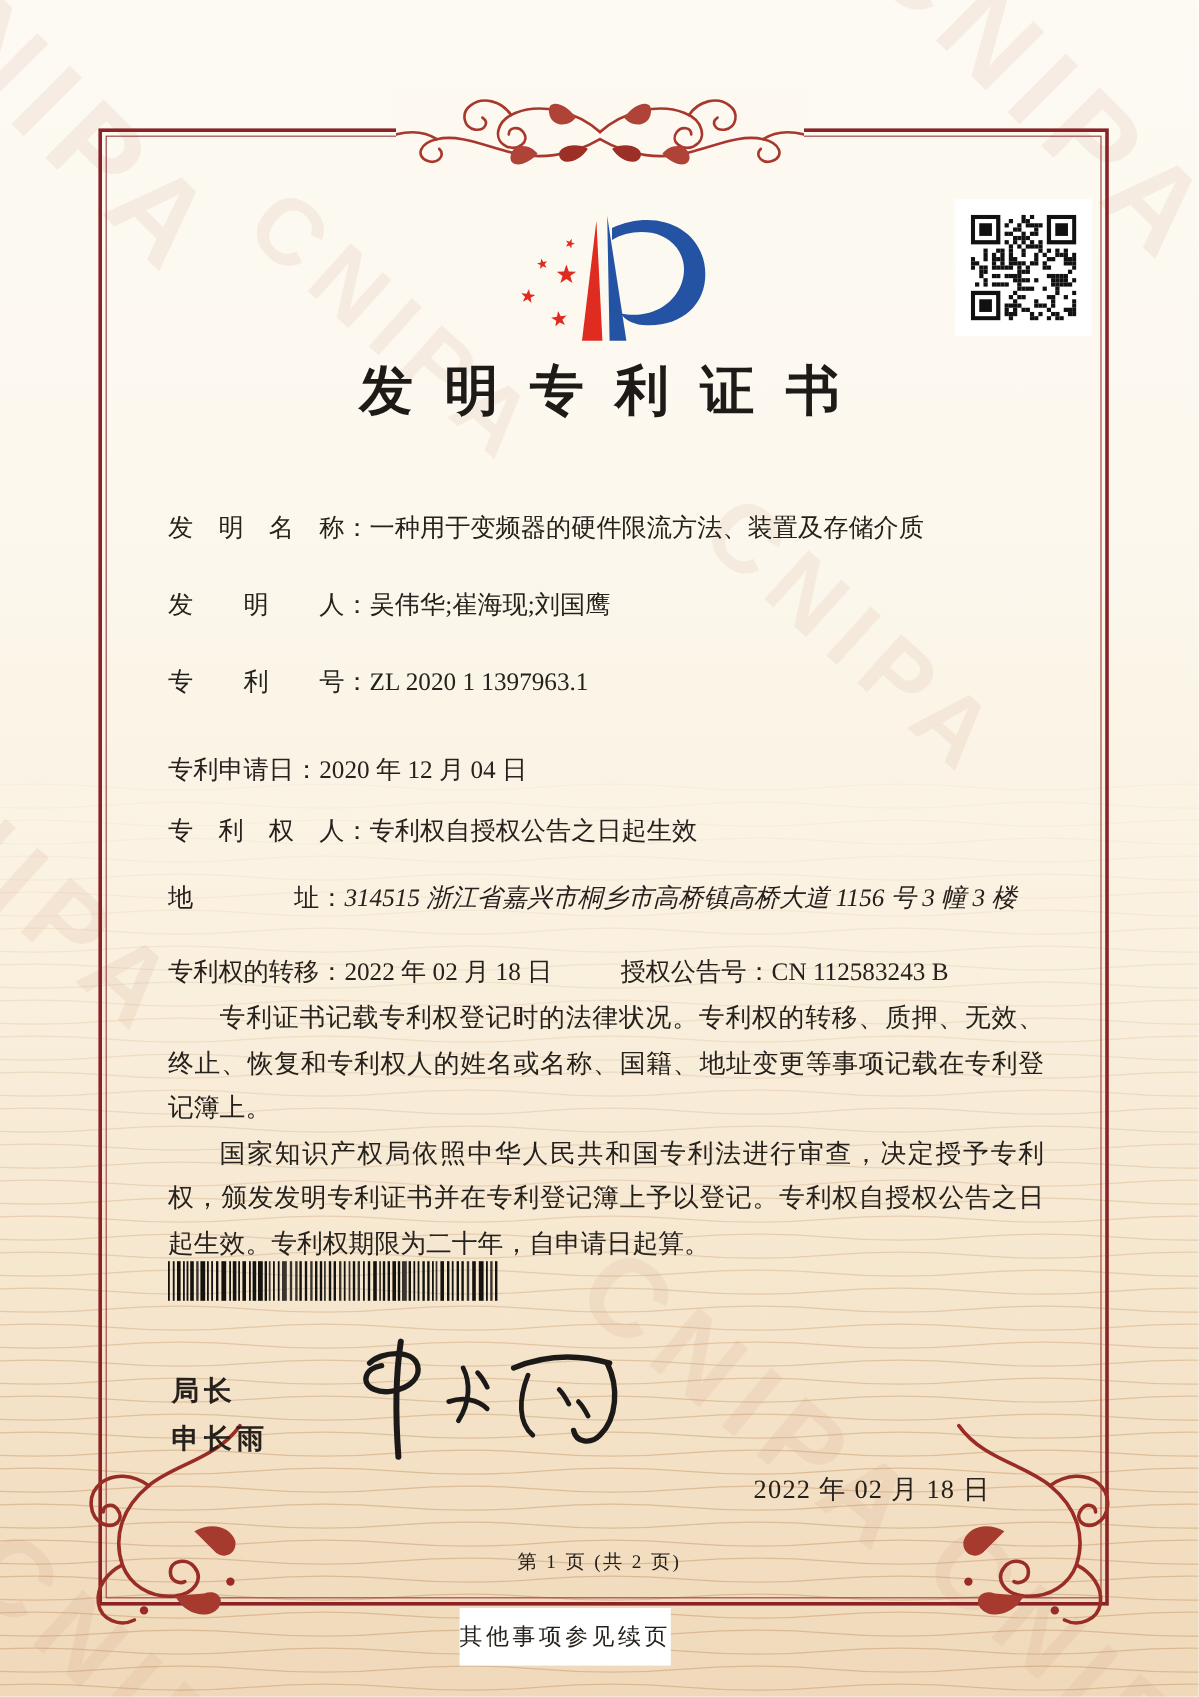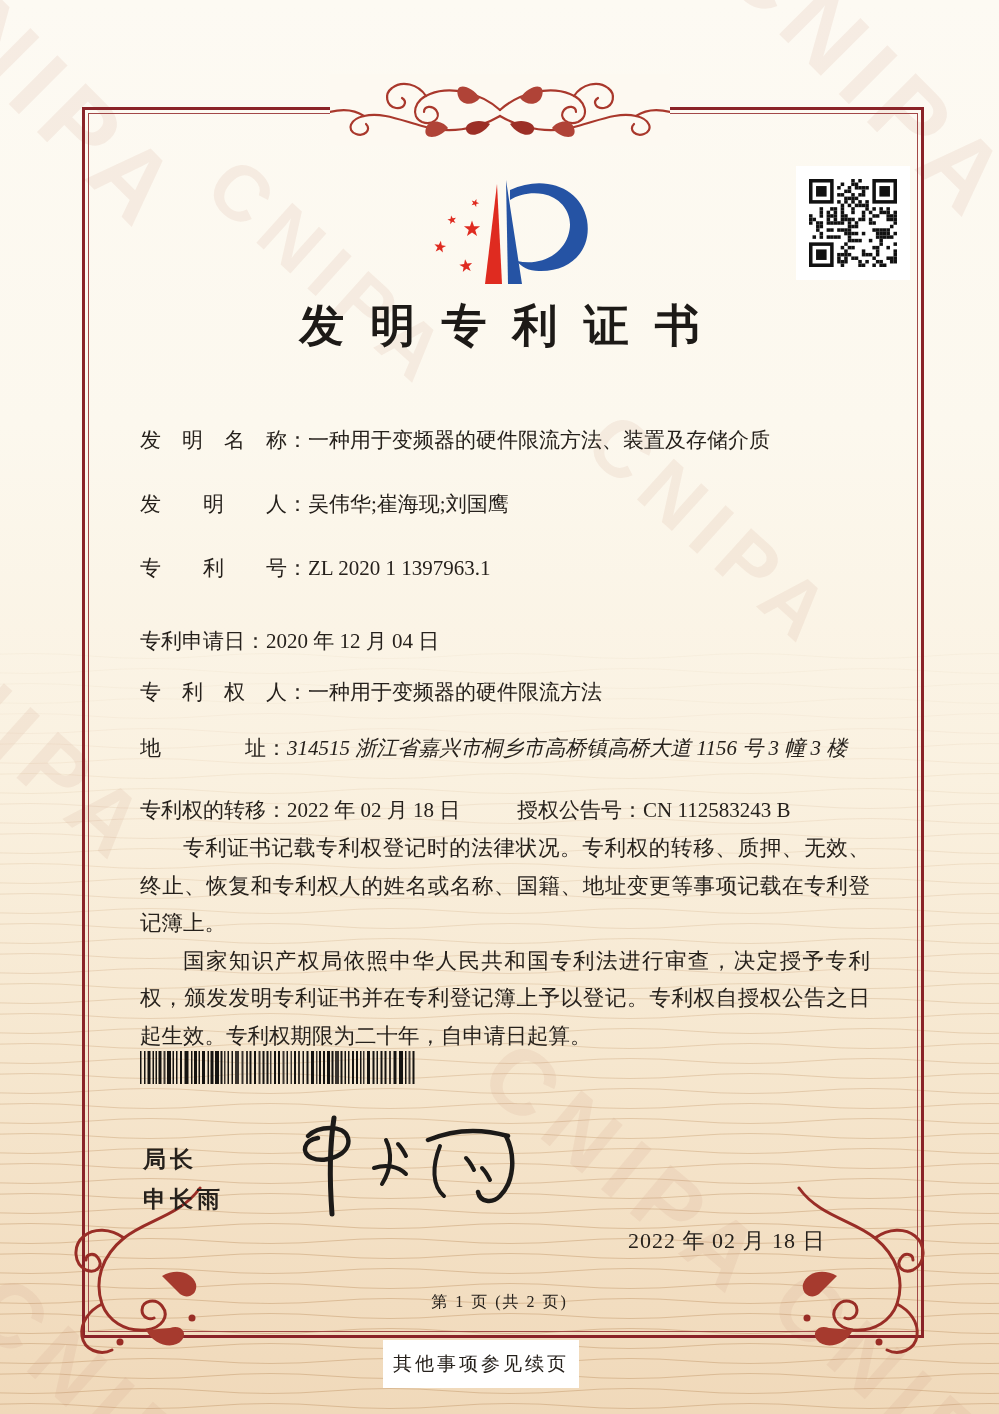--- a/index.html
+++ b/index.html
@@ -35,21 +35,21 @@
   .paragraphs{position:absolute;left:140px;top:830px;width:730px;font-size:21.5px;line-height:37.5px;text-align:justify;}
   .paragraphs p{margin:0;text-indent:2em;}
   .barcode{position:absolute;left:140px;top:1050px;}
   .signer-title{position:absolute;left:143px;top:1144px;font-size:23px;font-weight:600;
                 font-family:Liberation Serif, serif;letter-spacing:4px;}
   .signer-name{position:absolute;left:143px;top:1184px;font-size:23px;font-weight:600;
                font-family:Liberation Mono, monospace;letter-spacing:4px;}
   .signature{position:absolute;left:282px;top:1110px;}
   .issue-date{position:absolute;left:628px;top:1226px;font-size:22px;letter-spacing:1px;}
   .page-info{position:absolute;left:0;right:0;top:1292px;text-align:center;font-size:16px;letter-spacing:2px;}
-  .footer-note{position:absolute;left:383px;top:1340px;width:196px;height:48px;background:#ffffff;
+  .footer-note{position:absolute;left:383px;top:1340px;width:176px;height:48px;background:#ffffff;
                display:flex;align-items:center;justify-content:center;font-size:19px;letter-spacing:3px;z-index:5;}
 </style>
 </head>
 <body>
 
 <div class="page">
 
   <svg id="waves" class="waves" width="999" height="1414">
       <path d="M -30 656 Q 30 651 90 656 Q 150 661 210 656 Q 270 651 330 656 Q 390 661 450 656 Q 510 651 570 656 Q 630 661 690 656 Q 750 651 810 656 Q 870 661 930 656 Q 990 651 1050 656" stroke="rgba(186,138,88,0.050)" stroke-width="1" fill="none"></path>
       <path d="M -30 671 Q 30 676 90 671 Q 150 666 210 671 Q 270 676 330 671 Q 390 666 450 671 Q 510 676 570 671 Q 630 666 690 671 Q 750 676 810 671 Q 870 666 930 671 Q 990 676 1050 671" stroke="rgba(186,138,88,0.050)" stroke-width="1" fill="none"></path>
@@ -386,21 +386,21 @@
     <div class="field f1">
       <span class="lab">发　　明　　人：</span><span class="val">吴伟华;崔海现;刘国鹰</span>
     </div>
     <div class="field f2">
       <span class="lab">专　　利　　号：</span><span class="val">ZL 2020 1 1397963.1</span>
     </div>
     <div class="field f3">
       <span class="lab">专利申请日：</span><span class="val">2020 年 12 月 04 日</span>
     </div>
     <div class="field f4">
-      <span class="lab">专　利　权　人：</span><span class="val">一种用于变频器的硬件限流方法</span>
+      <span class="lab">专　利　权　人：</span><span class="val">专利权自授权公告之日起生效</span>
     </div>
     <div class="field f5">
       <span class="lab">地　　　　址：</span><span class="val" style="max-width:598px;font-style:italic;">314515 浙江省嘉兴市桐乡市高桥镇高桥大道 1156 号 3 幢 3 楼</span>
     </div>
 
     <div class="grant-row">
       <span class="grant-pair1"><span>专利权的转移：</span><span>2022 年 02 月 18 日</span></span>
       <span class="grant-pair2"><span>授权公告号：</span><span>CN 112583243 B</span></span>
     </div>
 

